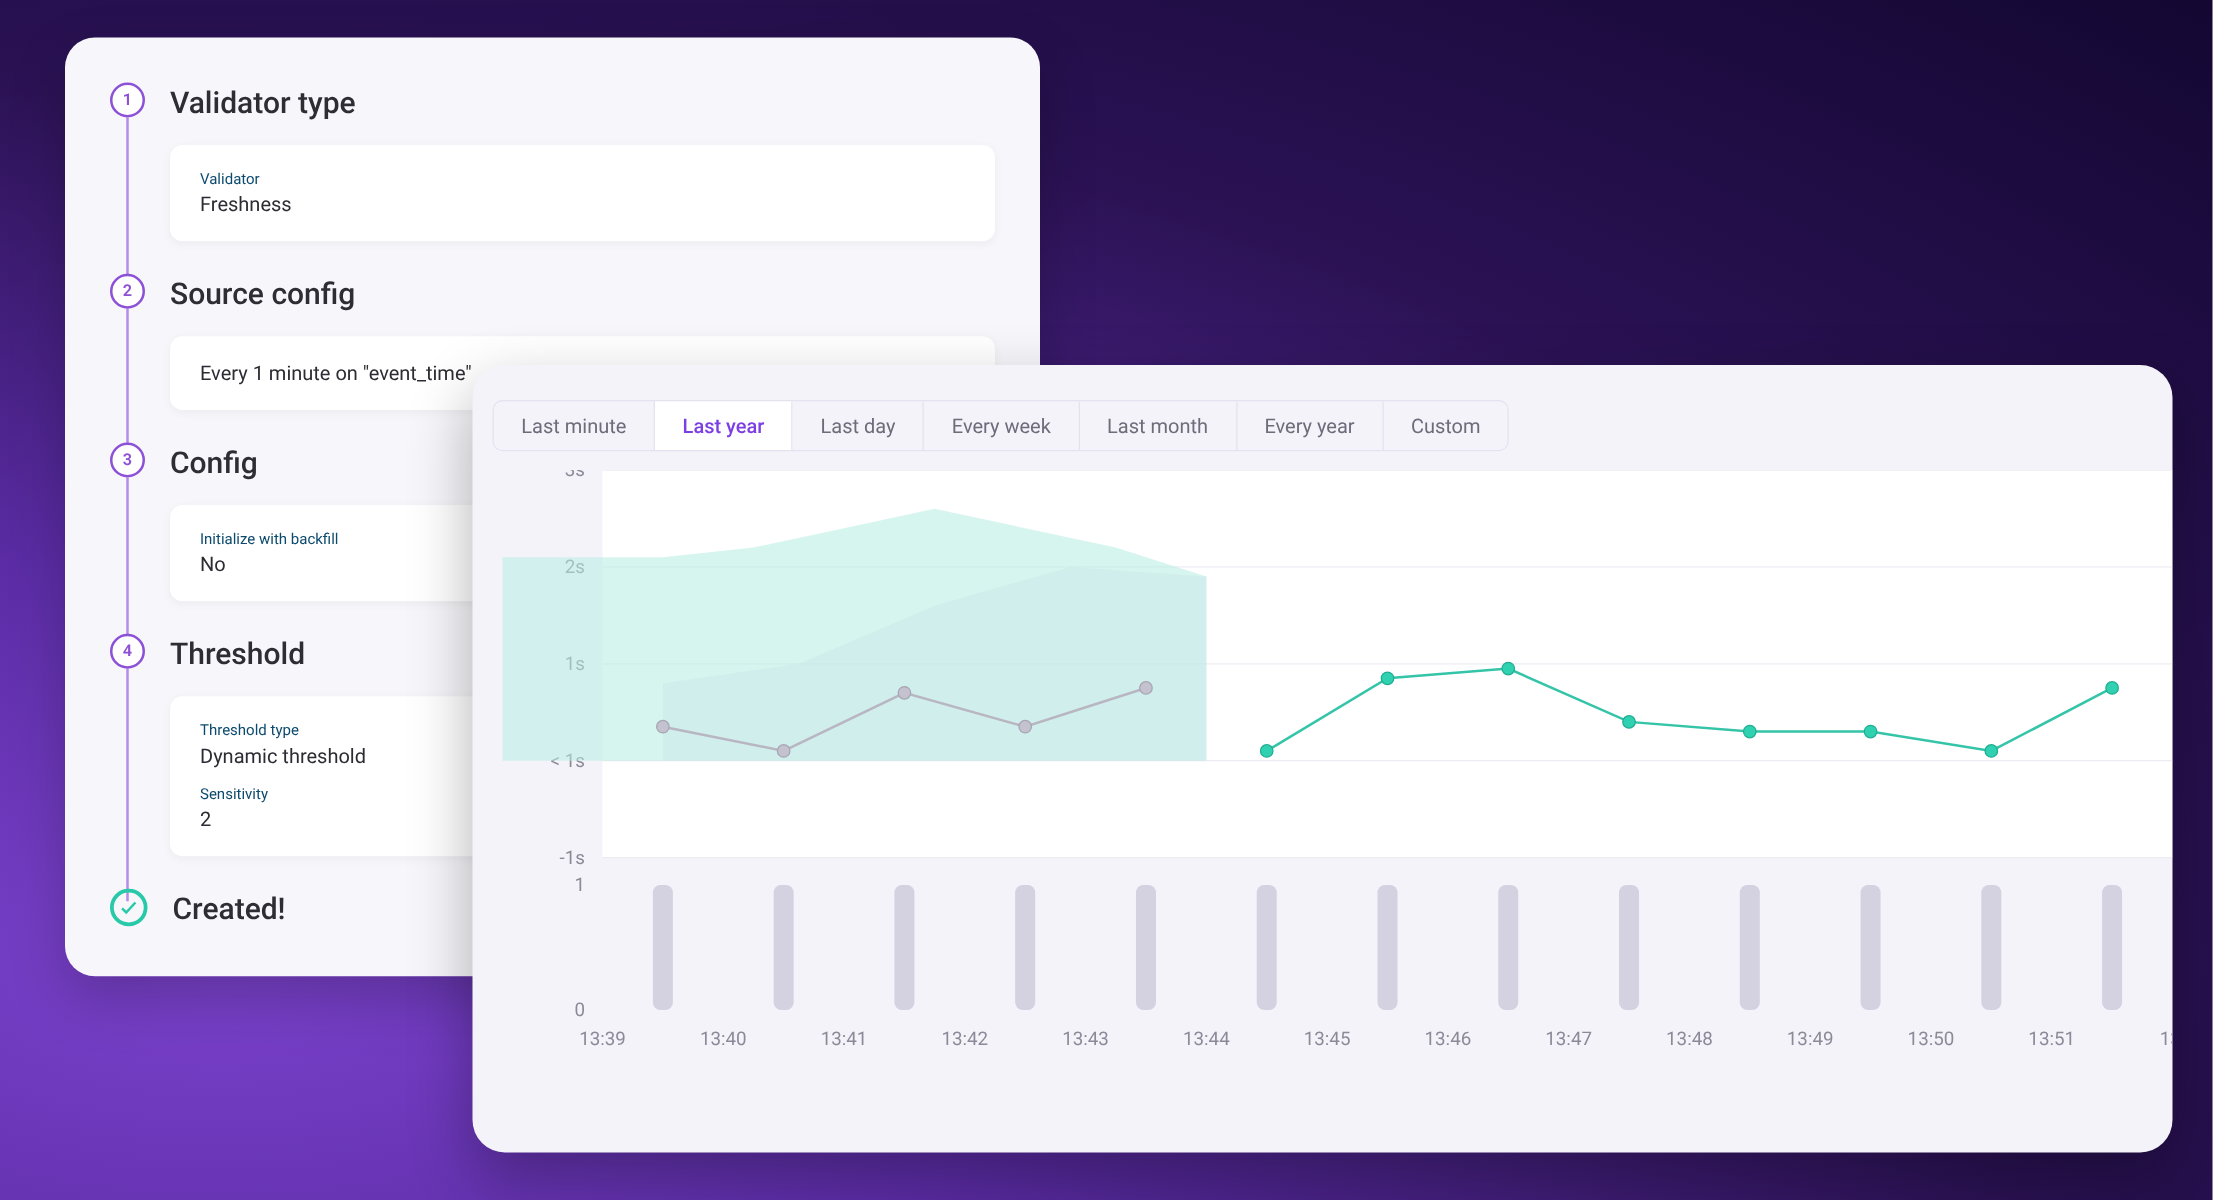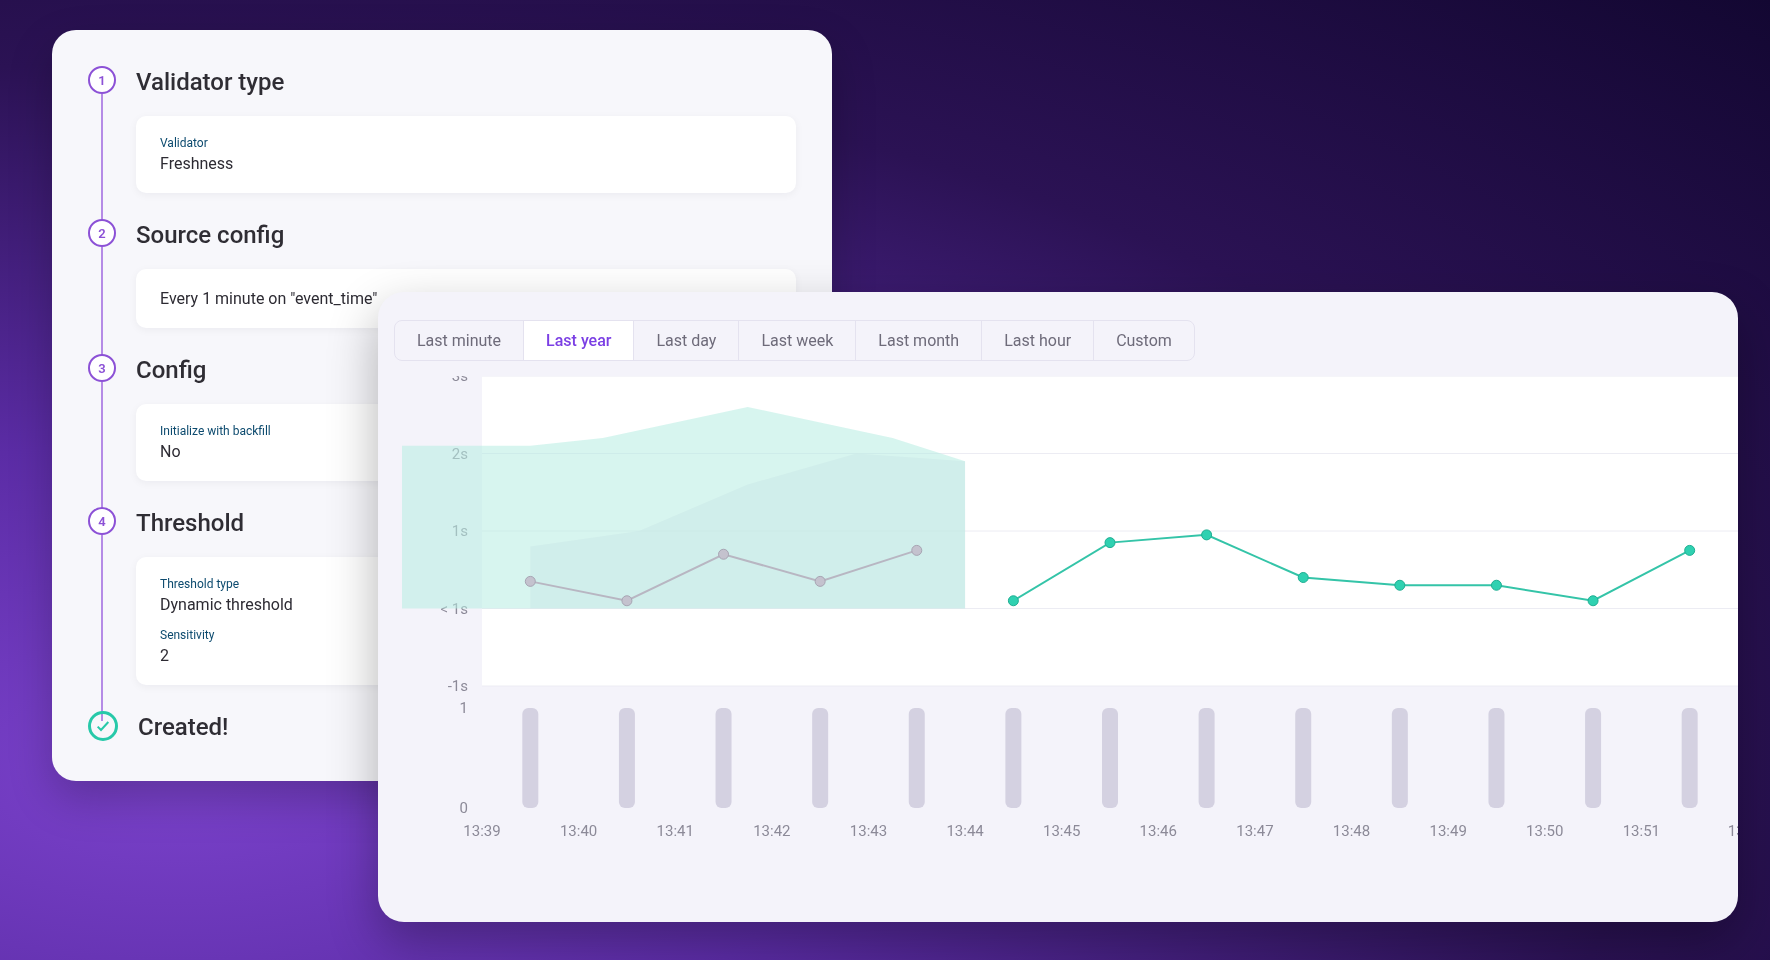--- a/index.html
+++ b/index.html
@@ -226,23 +226,23 @@
   </div>
 
 </div>
 
 <div class="chart-card">
 
   <div class="range-tabs">
     <div class="range-tab">Last minute</div>
     <div class="range-tab active">Last year</div>
     <div class="range-tab">Last day</div>
-    <div class="range-tab">Last week</div>
+    <div class="range-tab">Every week</div>
     <div class="range-tab">Last month</div>
-    <div class="range-tab">Last hour</div>
+    <div class="range-tab">Every year</div>
     <div class="range-tab">Custom</div>
   </div>
 
   <div class="plot-wrap">
     <svg viewBox="0 0 1336 522" preserveAspectRatio="none" id="chart-svg">
         <rect x="80" y="0" width="1256" height="310" fill="#ffffff"></rect>
         <line x1="80" x2="1336" y1="0" y2="0" class="grid-line"></line>
         <text x="66" y="5" text-anchor="end" fill="#8c8a98" font-size="15">3s</text>
         <line x1="80" x2="1336" y1="77.5" y2="77.5" class="grid-line"></line>
         <text x="66" y="82.5" text-anchor="end" fill="#8c8a98" font-size="15">2s</text>

